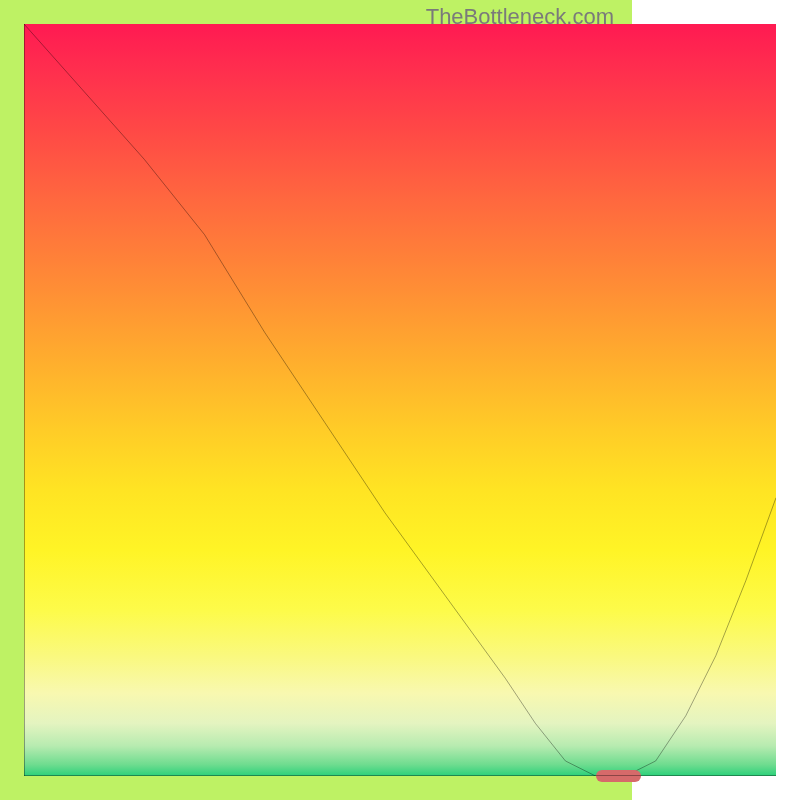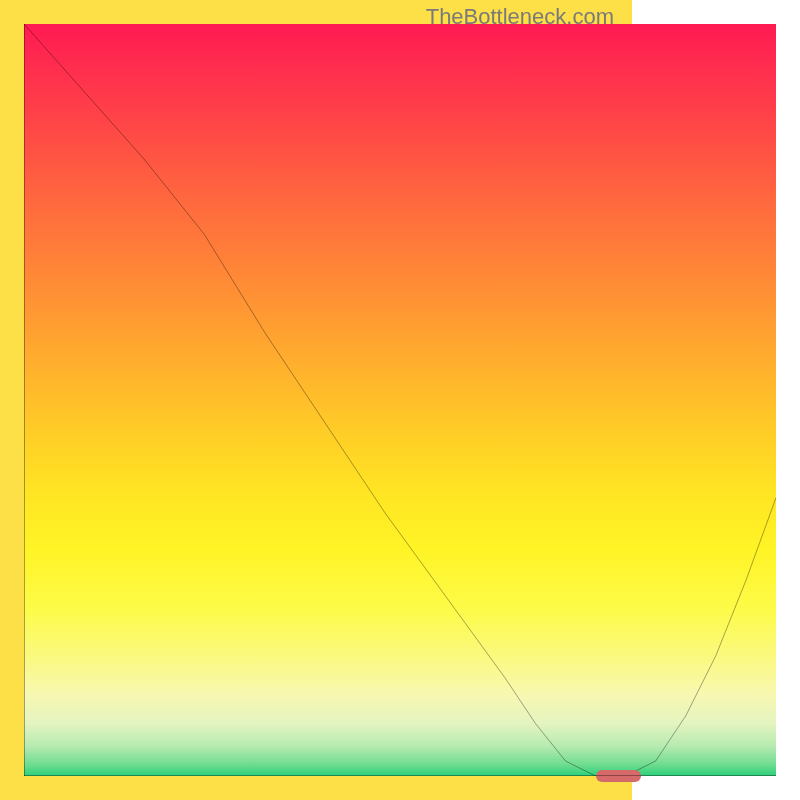--- a/index.html
+++ b/index.html
@@ -1,21 +1,21 @@
 <!DOCTYPE html>
 <html><head>
 <meta charset="utf-8">
 <style>
   * { margin: 0; padding: 0; box-sizing: border-box; }
   html, body { width: 800px; height: 800px; overflow: hidden; background: #fff; }
   .chart-container {
     position: relative;
     width: 632px;
     height: 800px;
-    background: #fde047;
+    background: #bef264;
     text-align: right;
   }
   .watermark {
     position: absolute;
     top: 4px;
     right: 18px;
     font-family: Arial, Helvetica, sans-serif;
     font-size: 22px;
     font-weight: 500;
     color: #7a7a7a;

